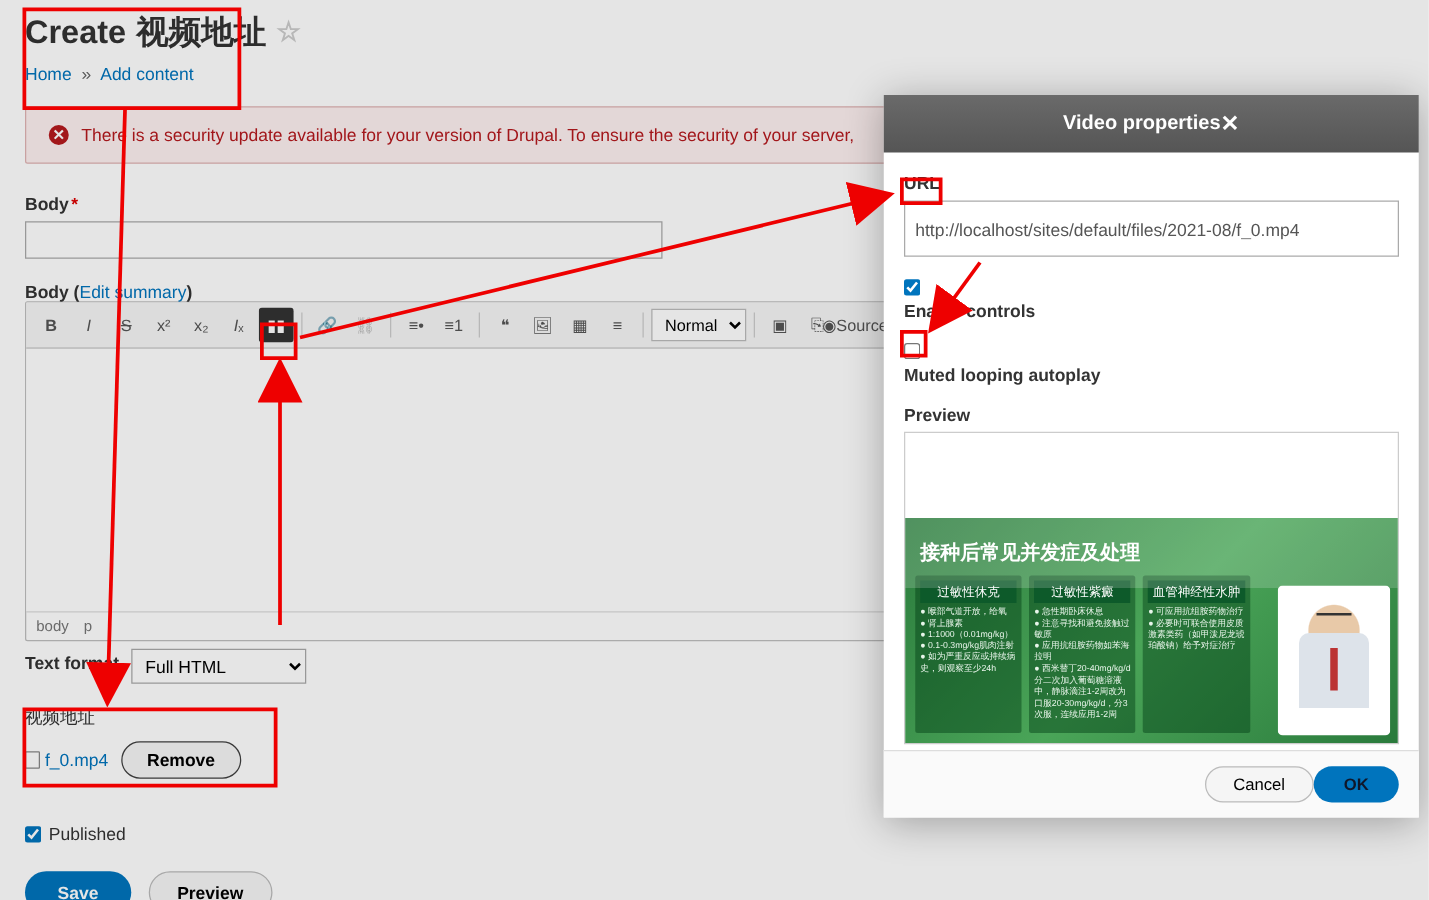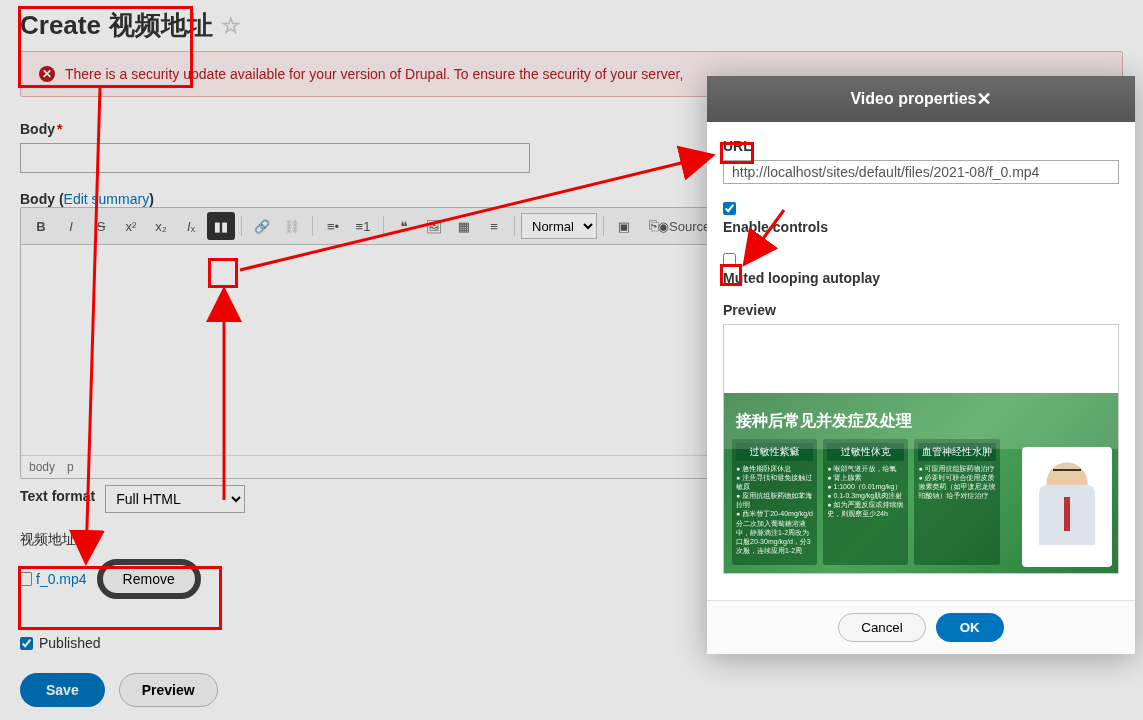--- a/index.html
+++ b/index.html
@@ -38,72 +38,77 @@
 .editor-footer { border-top: 1px solid #ddd; padding: 4px 8px; font-size: 12px; color: #777; display: flex; gap: 12px; }
 
 .format-row { display: flex; align-items: center; gap: 10px; margin-top: 6px; }
 .format-row label { font-weight: bold; }
 .format-select { height: 28px; width: 140px; border: 1px solid #aaa; padding: 2px 6px; font-size: 14px; background: #fff; }
 
 .file-section-label { font-weight: normal; font-size: 14px; margin-bottom: 10px; display: block; }
 .file-row { display: flex; align-items: center; gap: 10px; }
 .file-link { color: #0074bd; text-decoration: none; display: inline-flex; align-items: center; gap: 4px; }
 .file-icon { width: 12px; height: 14px; border: 1px solid #888; border-radius: 1px; display: inline-block; position: relative; }
-.remove-btn { border: 6px solid #404040; background: #f5f5f5; border-radius: 20px; padding: 6px 20px; font-weight: normal; cursor: pointer; font-size: 14px; }
+.remove-btn { border: 1px solid #404040; background: #f5f5f5; border-radius: 20px; padding: 6px 20px; font-weight: bold; cursor: pointer; font-size: 14px; }
 
 .checkbox-row { display: flex; align-items: center; gap: 6px; margin-top: 36px; }
 .checkbox-row input { accent-color: #0074bd; }
 
 .action-row { display: flex; gap: 14px; margin-top: 22px; }
 .btn-primary { background: #0074bd; color: #fff; border: none; border-radius: 20px; padding: 8px 26px; font-weight: bold; cursor: pointer; font-size: 14px; }
 .btn-secondary { background: #f5f5f5; border: 1px solid #bbb; border-radius: 20px; padding: 8px 22px; font-weight: bold; cursor: pointer; font-size: 14px; }
 
 
 .dialog-wrap { position: absolute; top: 76px; right: 8px; width: 428px; background: #fff; box-shadow: 0 4px 30px rgba(0,0,0,0.3); z-index: 20; display: flex; flex-direction: column; height: 578px; }
 .dialog-header { background: #5a5a5a; background: linear-gradient(#6a6a6a,#555); color: #fff; font-weight: bold; padding: 12px 16px; display: flex; justify-content: center; align-items: center; font-size: 16px; }
 .dialog-close { color: #fff; cursor: pointer; font-size: 18px; }
 .dialog-body { padding: 16px; overflow-y: auto; flex: 1; position: relative; }
 .dialog-body::-webkit-scrollbar { width: 14px; }
 .dialog-body::-webkit-scrollbar-thumb { background: #bbb; border-radius: 7px; }
 .dlg-label { font-weight: bold; font-size: 14px; display: block; margin-bottom: 6px; }
-.dlg-input { width: 100%; height: 24px; border: 1px solid #aaa; padding: 4px 8px; font-size: 14px; color: #555; }
+.dlg-input { width: 100%; height: 45px; border: 1px solid #aaa; padding: 4px 8px; font-size: 14px; color: #555; }
 .dlg-check-row { margin-top: 18px; }
 .dlg-check-row input { accent-color: #0074bd; display: block; margin-bottom: 4px; }
 .dlg-check-row label { font-weight: bold; font-size: 14px; }
 .preview-box { border: 1px solid #ccc; min-height: 250px; margin-top: 6px; background: #fff; display:flex; align-items:flex-end; }
 .video-thumb { width: 100%; height: 180px; background: linear-gradient(135deg,#2a7a3c 0%, #4aa558 50%, #2a7a3c 100%); position: relative; display:flex; }
 .video-title-band { position:absolute; top:0; left:0; right:0; height:56px; background:rgba(255,255,255,0.18); color:#fff; font-weight:bold; font-size:16px; display:flex; align-items:center; padding:0 12px; }
 .video-cols { display:flex; gap:6px; padding: 46px 8px 8px; width:72%; }
 .vcol { flex:1; background: rgba(0,60,20,0.45); border-radius:2px; padding:4px; }
 .vcol-h { background:#0d5a2a; color:#fff; font-size:10px; text-align:center; padding:2px 0; margin-bottom:3px; }
 .vcol-body { font-size:7px; color:#e8f5ea; line-height:1.3; }
 .presenter { position:absolute; right:6px; bottom:6px; width:90px; height:120px; background: radial-gradient(circle at 50% 30%, #e8c9a8 0 20px, transparent 21px), linear-gradient(#fff,#fff); border-radius:4px; }
 .presenter::after{ content:""; position:absolute; top:38px; left:50%; transform:translateX(-50%); width:56px; height:60px; background:#dde3ea; border-radius:8px 8px 0 0; }
 .tie { position:absolute; top:50px; left:50%; transform:translateX(-50%); width:6px; height:34px; background:#b33; z-index:2;}
 .glasses { position:absolute; top:22px; left:50%; transform:translateX(-50%); width:28px; height:8px; border-top:2px solid #333; z-index:2;}
 
-.dialog-footer { border-top: 1px solid #ddd; padding: 12px 16px; display: flex; justify-content: center; gap: 10px; background:#fafafa; }
-.btn-ok { background: #0074bd; color:#ffffff; border:none; border-radius: 20px; padding: 6px 24px; font-weight:bold; cursor:pointer; }
+.dialog-footer { border-top: 1px solid #ddd; padding: 12px 16px; display: flex; justify-content: flex-end; background:#fafafa; }
+.btn-ok { background: #0074bd; color:#0f172a; border:none; border-radius: 20px; padding: 6px 24px; font-weight:bold; cursor:pointer; }
 .btn-cancel { background:#f5f5f5; border:1px solid #bbb; border-radius:20px; padding:6px 22px; font-weight:normal; cursor:pointer; }
 
 
 .callout { position:absolute; border:3px solid #e00; z-index: 30; pointer-events:none; }
 svg.arrow-layer { position:absolute; inset:0; width:100%; height:100%; z-index:29; pointer-events:none; }
 </style>
 </head>
 <body>
 
 <div class="page">
 
   <h1 class="page-title">
     <span>Create</span>
     <span>视频地址</span>
     <span class="star">☆</span>
   </h1>
 
+  <div class="breadcrumb">
+    <a href="#">Home</a>
+    <span class="sep">»</span>
+    <a href="#">Add content</a>
+  </div>
 
   <div class="alert">
     <span class="alert-icon">✕</span>
     <span>There is a security update available for your version of Drupal. To ensure the security of your server,</span>
   </div>
 
   <div class="form-item">
     <label><span>Body</span><span class="req">*</span></label><br>
     <input type="text" class="title-input" style="">
   </div>
@@ -206,26 +211,26 @@
       <label>Muted looping autoplay</label>
     </div>
 
     <div style="margin-top:16px;">
       <label class="dlg-label">Preview</label>
       <div class="preview-box">
         <div class="video-thumb">
           <div class="video-title-band">接种后常见并发症及处理</div>
           <div class="video-cols">
             <div class="vcol">
+                <div class="vcol-h">过敏性休克</div>
+                <div class="vcol-body">● 喉部气道开放，给氧<br>● 肾上腺素<br>● 1:1000（0.01mg/kg）<br>● 0.1-0.3mg/kg肌肉注射<br>● 如为严重反应或持续病史，则观察至少24h</div>
+              </div>
+            <div class="vcol">
                 <div class="vcol-h">过敏性紫癜</div>
                 <div class="vcol-body">● 急性期卧床休息<br>● 注意寻找和避免接触过敏原<br>● 应用抗组胺药物如苯海拉明<br>● 西米替丁20-40mg/kg/d分二次加入葡萄糖溶液中，静脉滴注1-2周改为口服20-30mg/kg/d，分3次服，连续应用1-2周</div>
-              </div>
-            <div class="vcol">
-                <div class="vcol-h">过敏性休克</div>
-                <div class="vcol-body">● 喉部气道开放，给氧<br>● 肾上腺素<br>● 1:1000（0.01mg/kg）<br>● 0.1-0.3mg/kg肌肉注射<br>● 如为严重反应或持续病史，则观察至少24h</div>
               </div>
             <div class="vcol">
                 <div class="vcol-h">血管神经性水肿</div>
                 <div class="vcol-body">● 可应用抗组胺药物治疗<br>● 必要时可联合使用皮质激素类药（如甲泼尼龙琥珀酸钠）给予对症治疗</div>
               </div>
           </div>
           <div class="presenter">
             <div class="glasses"></div>
               <div class="tie"></div>
           </div>

